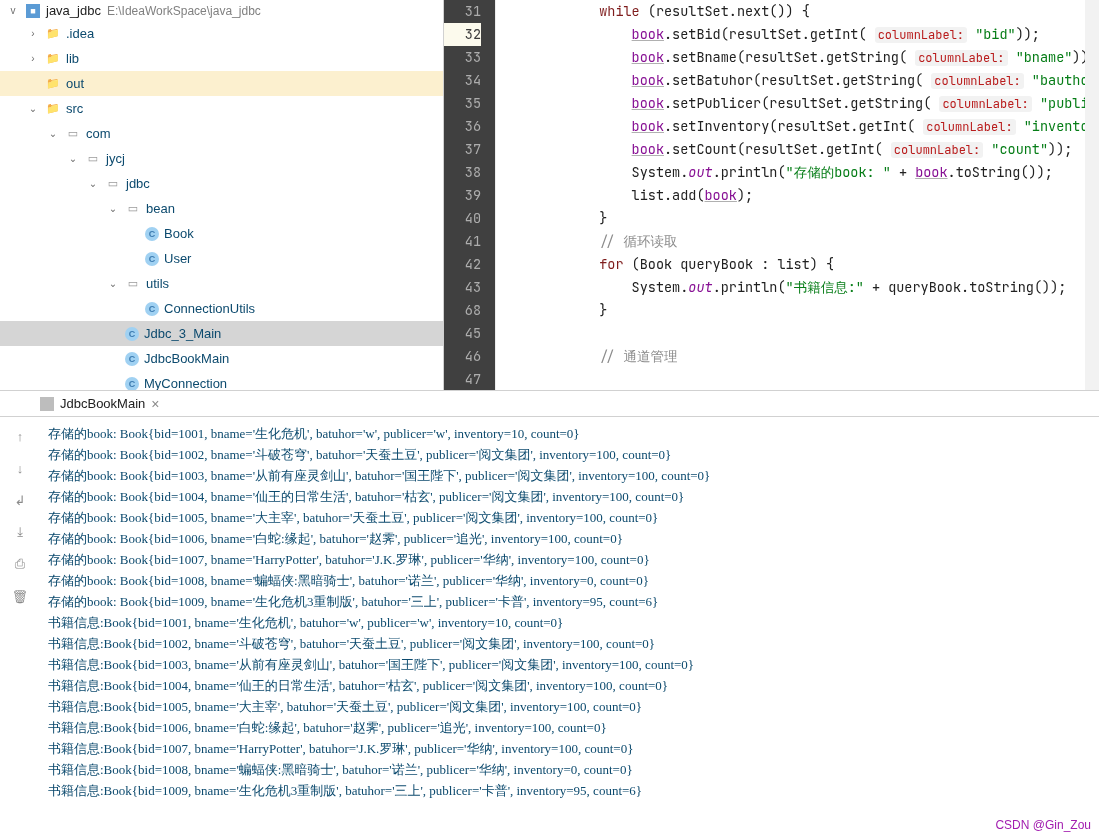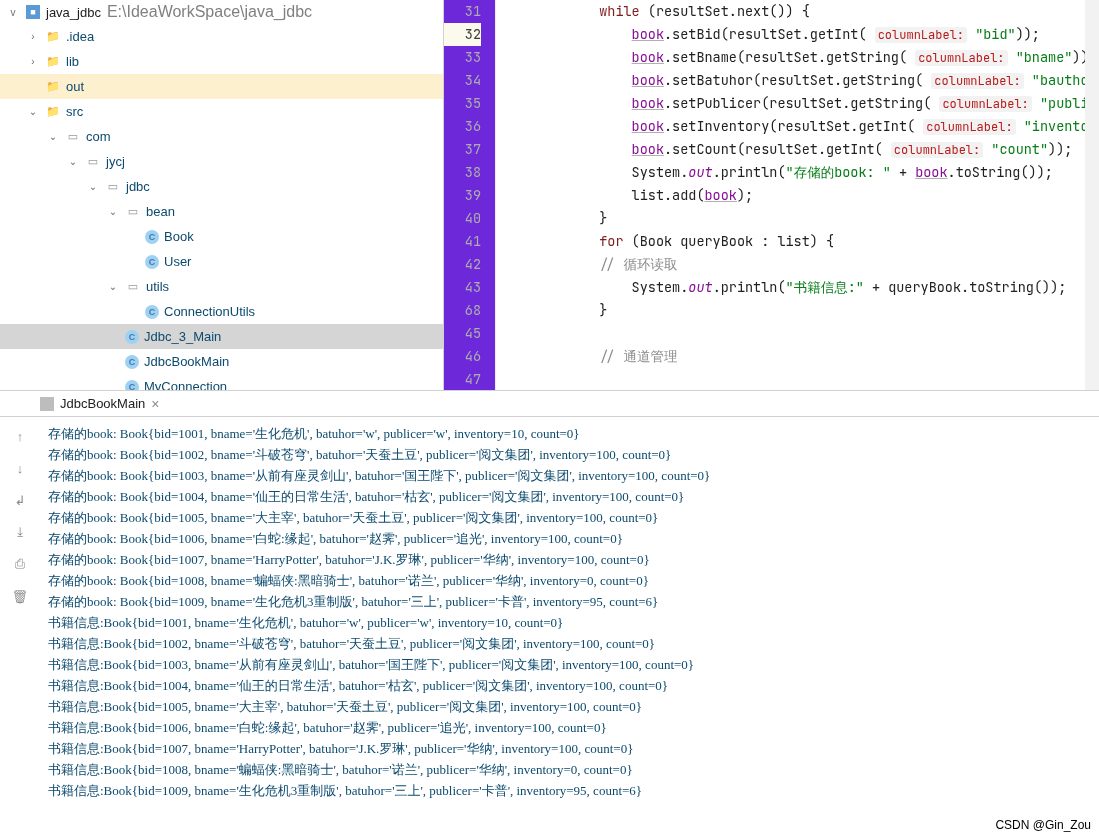--- a/index.html
+++ b/index.html
@@ -1,21 +1,21 @@
 <!DOCTYPE html>
 <html><head>
 <meta charset="utf-8">
 <style>
 * { margin: 0; padding: 0; box-sizing: border-box; }
 body { font-family: "Segoe UI", "Microsoft YaHei", sans-serif; font-size: 13px; color: #212121; background: #fff; width: 1099px; height: 836px; overflow: hidden; display: flex; flex-direction: column; }
 .top-area { display: flex; height: 390px; }
 .project-tree { width: 444px; border-right: 1px solid #d1d1d1; overflow: hidden; position: relative; }
 .tree-header { display: flex; align-items: center; padding: 3px 6px; gap: 6px; }
 .tree-header .proj-name { font-weight: 400; }
-.tree-header .proj-path { color: #808080; font-size: 16px; }
+.tree-header .proj-path { color: #808080; font-size: 12px; }
 .tree-item { display: flex; align-items: center; height: 25px; padding-left: 8px; gap: 5px; cursor: pointer; }
 .tree-item.selected { background: #d5d5d5; }
 .tree-item.out { background: #fcf0cf; }
 .chev { width: 14px; text-align: center; color: #6e6e6e; font-size: 10px; user-select: none; }
 .indent0 { padding-left: 6px; }
 .indent1 { padding-left: 26px; }
 .indent2 { padding-left: 46px; }
 .indent3 { padding-left: 66px; }
 .indent4 { padding-left: 86px; }
 .indent5 { padding-left: 106px; }
@@ -23,21 +23,21 @@
 .icon { width: 16px; height: 16px; display: inline-flex; align-items: center; justify-content: center; font-size: 11px; }
 .folder-icon { color: #878787; }
 .folder-icon.orange { color: #e8a33d; }
 .folder-icon.blue { color: #5b9bd5; }
 .pkg-icon { color: #9a9a9a; }
 .class-icon { background: #a0d1f2; color: #3c7bb0; border-radius: 50%; width: 14px; height: 14px; font-size: 9px; font-weight: bold; }
 .mod-icon { background: #5b9bd5; color: #fff; width: 14px; height: 14px; font-size: 9px; }
 .tree-label { font-size: 13px; color: #0c4a6e; }
 
 .editor { flex: 1; display: flex; background: #fff; font-family: "JetBrains Mono","Consolas",monospace; font-size: 13.5px; line-height: 23px; overflow: hidden; }
-.gutter { width: 52px; color: #adadad; text-align: right; padding-right: 14px; background: #6d28d9; border-right: 1px solid #ededed; }
+.gutter { width: 52px; color: #adadad; text-align: right; padding-right: 14px; background: #404040; border-right: 1px solid #ededed; }
 .gutter .ln { height: 23px; }
 .gutter .ln.cur { color: #3a3a3a; background: #fcfaed; padding-left: 12px; }
 .code { flex: 1; overflow: hidden; }
 .code-line { height: 23px; white-space: pre; padding-left: 6px; }
 .code-line.cur { background: #fcfaed; }
 .kw { color: #7f1d1d; }
 .str { color: #067d17; }
 .field { color: #871094; }
 .static { font-style: italic; color: #871094; }
 .comment { color: #8c8c8c; }
@@ -47,21 +47,21 @@
 
 .console-area { flex: 1; border-top: 1px solid #d1d1d1; display: flex; flex-direction: column; }
 .console-tab { display: flex; align-items: center; height: 26px; border-bottom: 1px solid #d1d1d1; padding-left: 40px; gap: 6px; }
 .console-tab .tab-icon { width: 14px; height: 14px; background: #bdbdbd; }
 .console-tab .tab-label { font-size: 13px; }
 .console-tab .tab-close { color: #8a8a8a; font-size: 14px; }
 .console-body { flex: 1; display: flex; }
 .console-toolbar { width: 40px; display: flex; flex-direction: column; align-items: center; gap: 14px; padding-top: 10px; color: #8a8a8a; }
 .console-toolbar .tbtn { width: 18px; height: 18px; cursor: pointer; display: flex; align-items: center; justify-content: center; }
 .console-out { flex: 1; font-family: Liberation Serif, serif; font-size: 13px; line-height: 21px; padding: 6px 8px; color: #0c4a6e; overflow: hidden; }
-.watermark { position: fixed; right: 8px; bottom: 4px; color: #000000; font-size: 12px; }
+.watermark { position: fixed; right: 8px; bottom: 4px; color: #a21caf; font-size: 12px; }
 </style>
 </head>
 <body>
 
 <div class="top-area">
   <div class="project-tree">
     <div class="tree-header indent0">
       <span class="chev">v</span>
       <span class="icon mod-icon">■</span>
       <span class="proj-name">java_jdbc</span>
@@ -170,22 +170,22 @@
         <div class="code-line">            <span class="kw">while</span> (resultSet.next()) {</div>
         <div class="code-line">                <span class="field under">book</span>.setBid(resultSet.getInt( <span class="hint">columnLabel:</span> <span class="str">"bid"</span>));</div>
         <div class="code-line">                <span class="field under">book</span>.setBname(resultSet.getString( <span class="hint">columnLabel:</span> <span class="str">"bname"</span>));</div>
         <div class="code-line">                <span class="field under">book</span>.setBatuhor(resultSet.getString( <span class="hint">columnLabel:</span> <span class="str">"bauthor"</span>));</div>
         <div class="code-line">                <span class="field under">book</span>.setPublicer(resultSet.getString( <span class="hint">columnLabel:</span> <span class="str">"publicer"</span>));</div>
         <div class="code-line">                <span class="field under">book</span>.setInventory(resultSet.getInt( <span class="hint">columnLabel:</span> <span class="str">"inventory"</span>));</div>
         <div class="code-line">                <span class="field under">book</span>.setCount(resultSet.getInt( <span class="hint">columnLabel:</span> <span class="str">"count"</span>));</div>
         <div class="code-line">                System.<span class="static">out</span>.println(<span class="str">"存储的book: "</span> + <span class="field under">book</span>.toString());</div>
         <div class="code-line">                list.add(<span class="field under">book</span>);</div>
         <div class="code-line">            }</div>
+        <div class="code-line">            <span class="comment">// 循环读取</span></div>
         <div class="code-line">            <span class="kw">for</span> (Book queryBook : list) {</div>
-        <div class="code-line">            <span class="comment">// 循环读取</span></div>
         <div class="code-line">                System.<span class="static">out</span>.println(<span class="str">"书籍信息:"</span> + queryBook.toString());</div>
         <div class="code-line">            }</div>
         <div class="code-line"></div>
         <div class="code-line">            <span class="comment">// 通道管理</span></div>
       </div>
     <div class="scroll-vert"></div>
   </div>
 </div>
 
 <div class="console-area">

